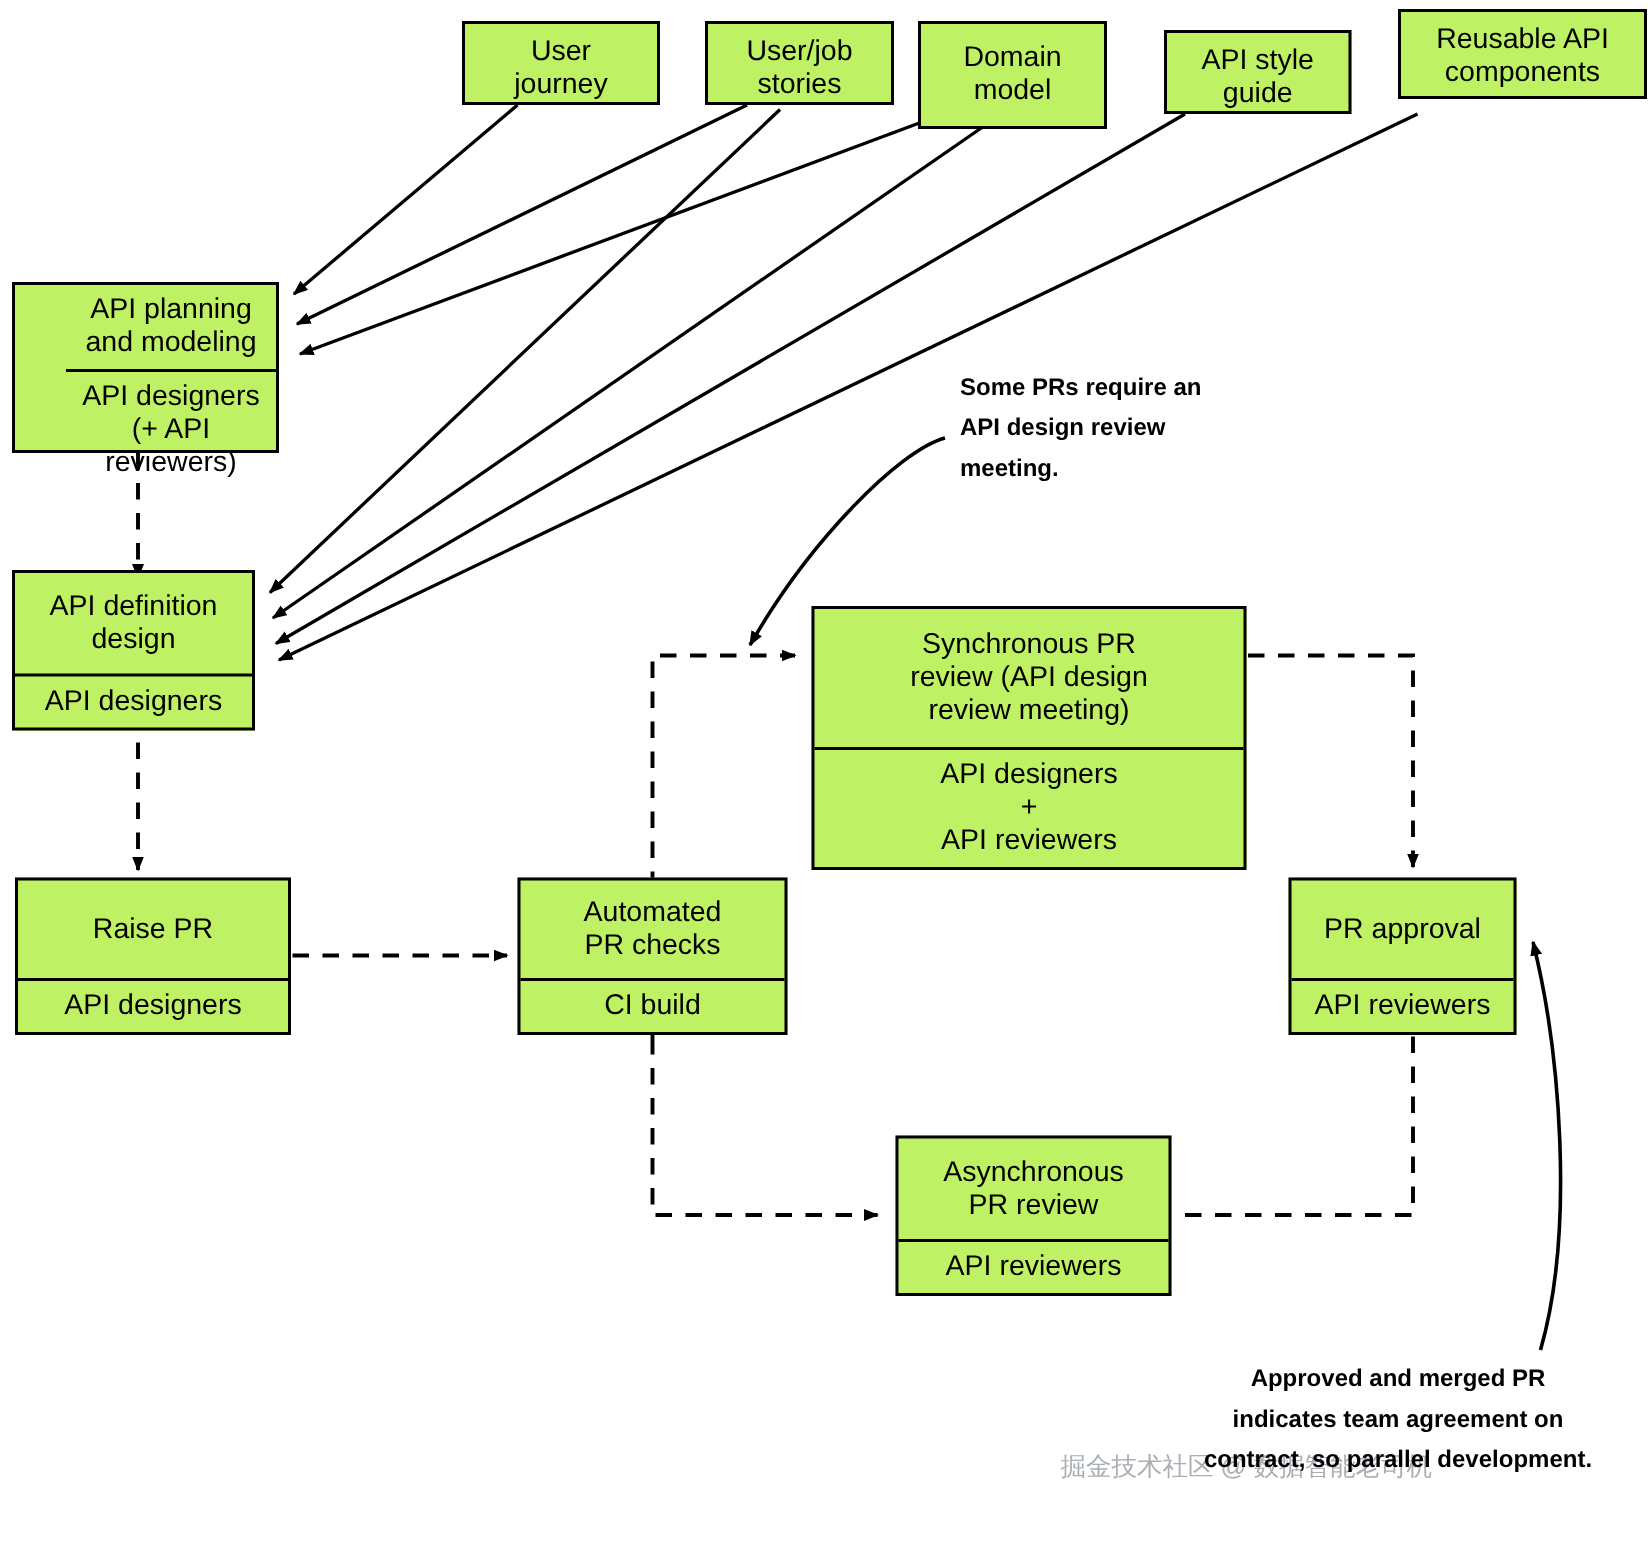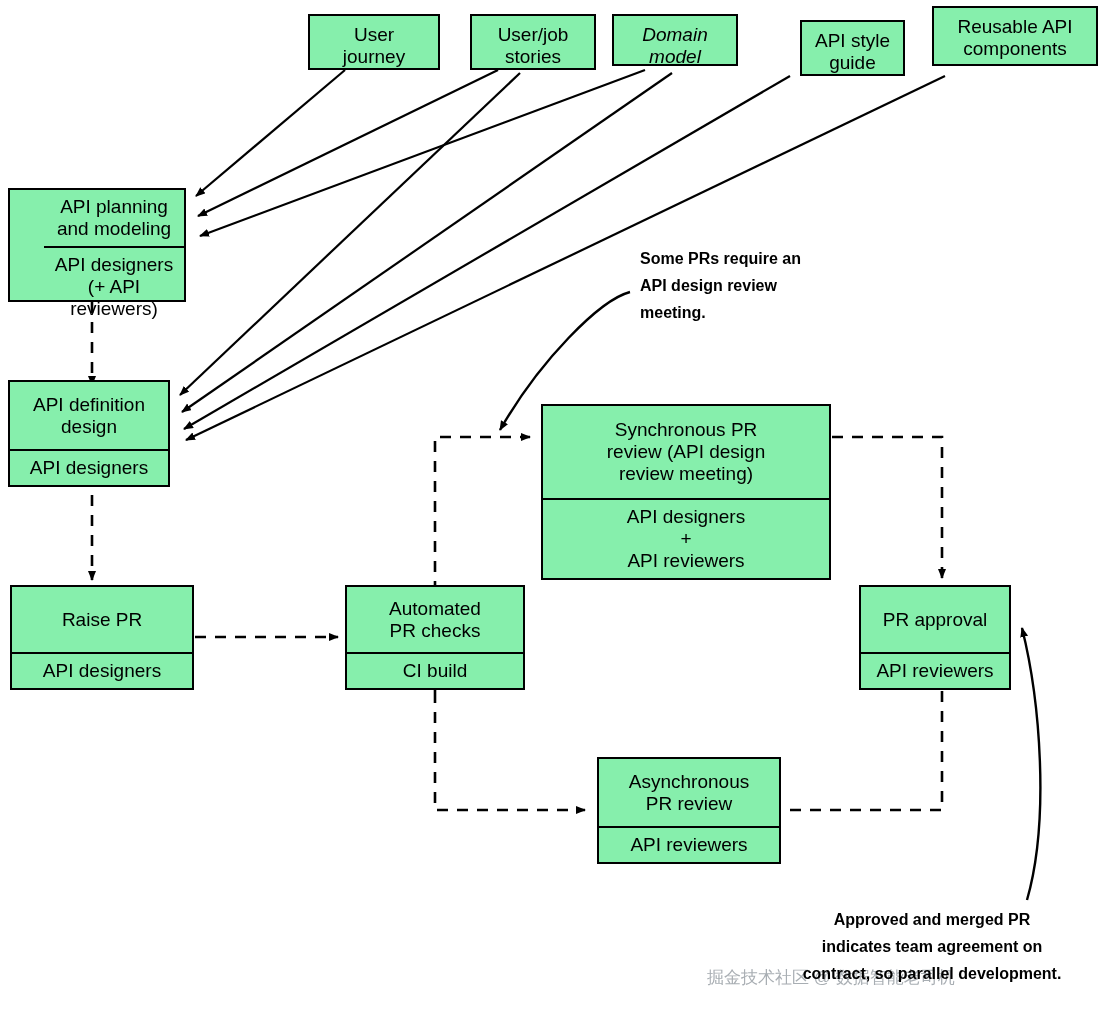--- a/index.html
+++ b/index.html
@@ -20,21 +20,21 @@
     left: 0;
     top: 0;
     width: 1100px;
     height: 1027px;
     pointer-events: none;
   }
   .node {
     position: absolute;
     box-sizing: border-box;
     border: 2px solid #000000;
-    background: #86efac;
+    background: #bef264;
     display: flex;
     flex-direction: column;
     z-index: 2;
   }
   .node .title {
     text-align: center;
     font-size: 19px;
     line-height: 22px;
     color: #000000;
     padding: 6px 6px;
@@ -123,26 +123,26 @@
   <div class="node single" style="left:308px; top:14px; width:132px; height:56px;">
     <div class="title">User
 journey</div>
   </div>
 
   <div class="node single" style="left:470px; top:14px; width:126px; height:56px;">
     <div class="title">User/job
 stories</div>
   </div>
 
-  <div class="node single" style="left:612px; top:14px; width:126px; height:52px;font-style:italic;">
+  <div class="node single" style="left:612px; top:14px; width:126px; height:72px;">
     <div class="title">Domain
 model</div>
   </div>
 
-  <div class="node single" style="left:776px; top:20px; width:105px; height:56px;margin-left:24px;">
+  <div class="node single" style="left:776px; top:20px; width:125px; height:56px;">
     <div class="title">API style
 guide</div>
   </div>
 
   <div class="node single" style="left:932px; top:6px; width:166px; height:60px;">
     <div class="title">Reusable API
 components</div>
   </div>
 
   <div class="node" style="left:8px; top:188px; width:178px; height:114px;padding-left:34px;">

